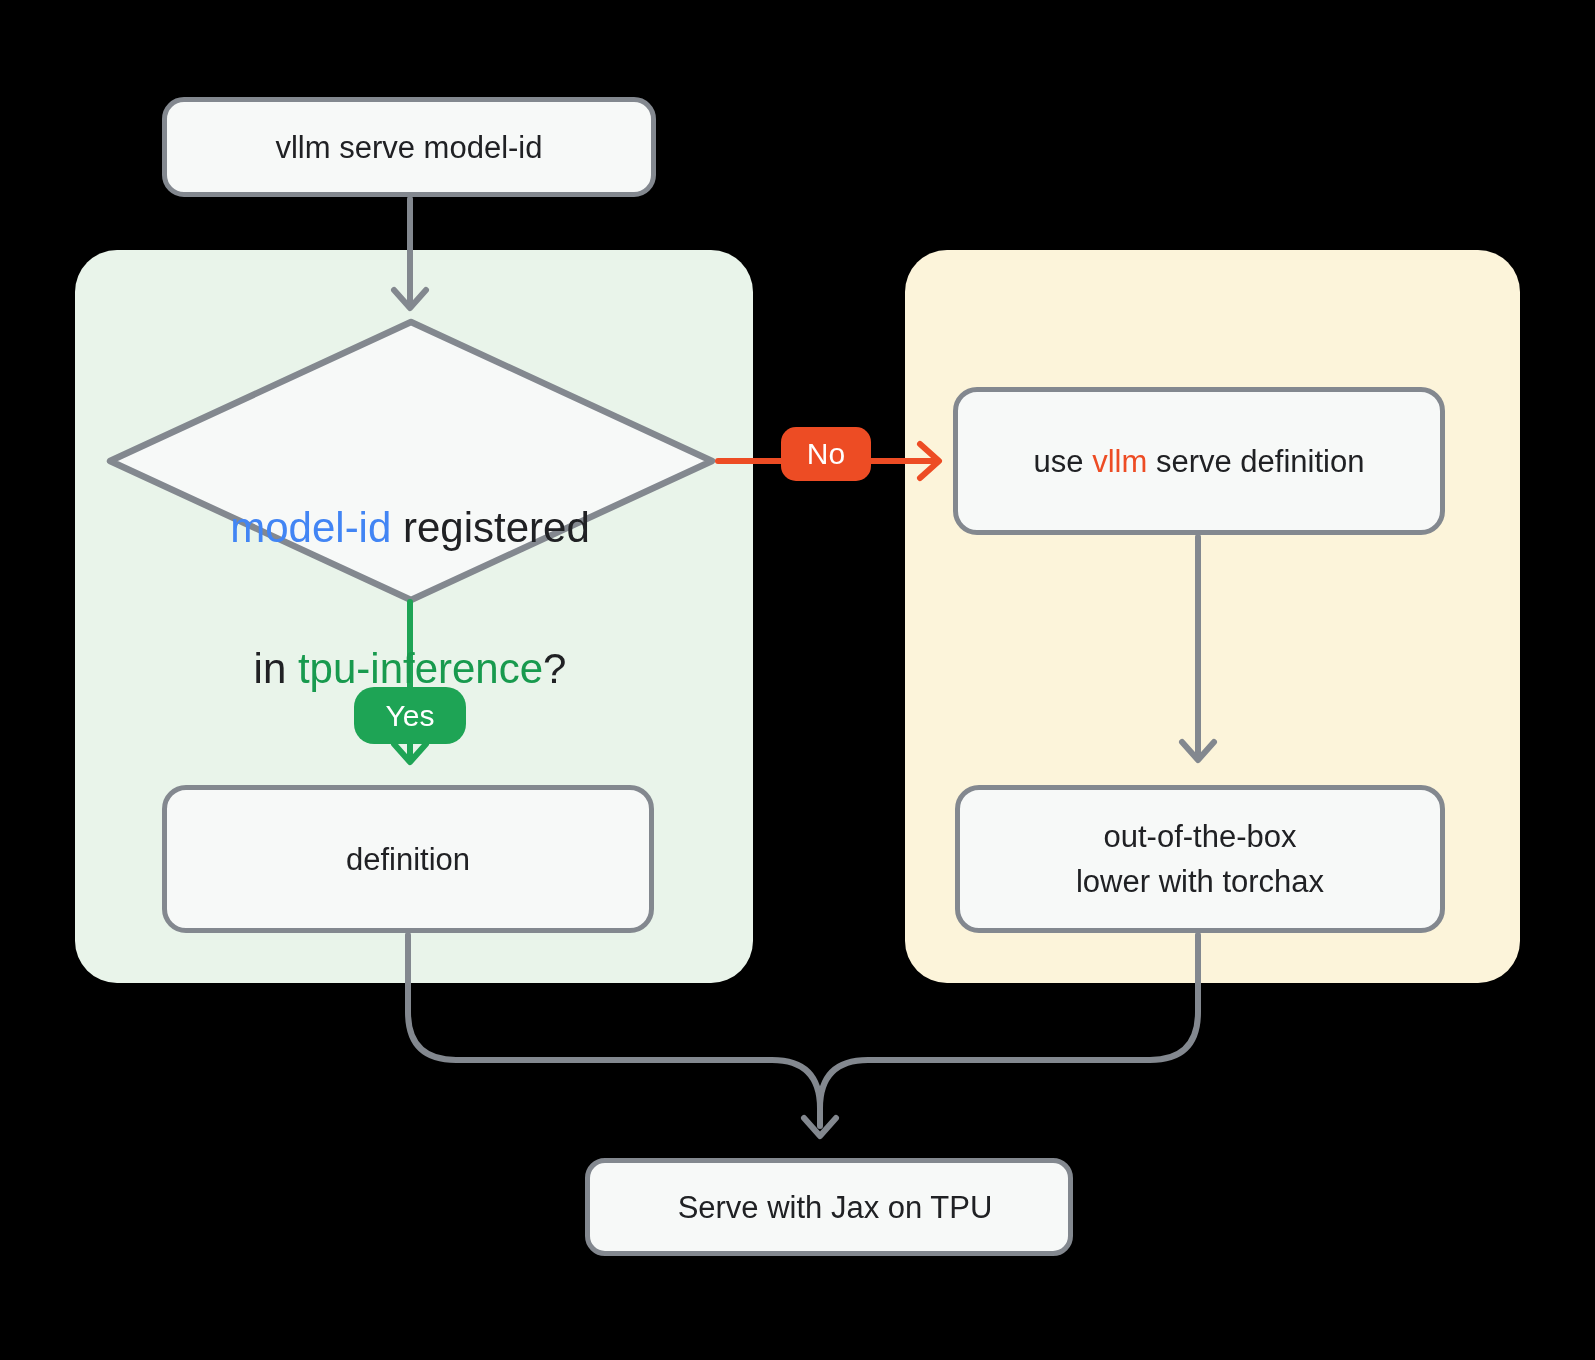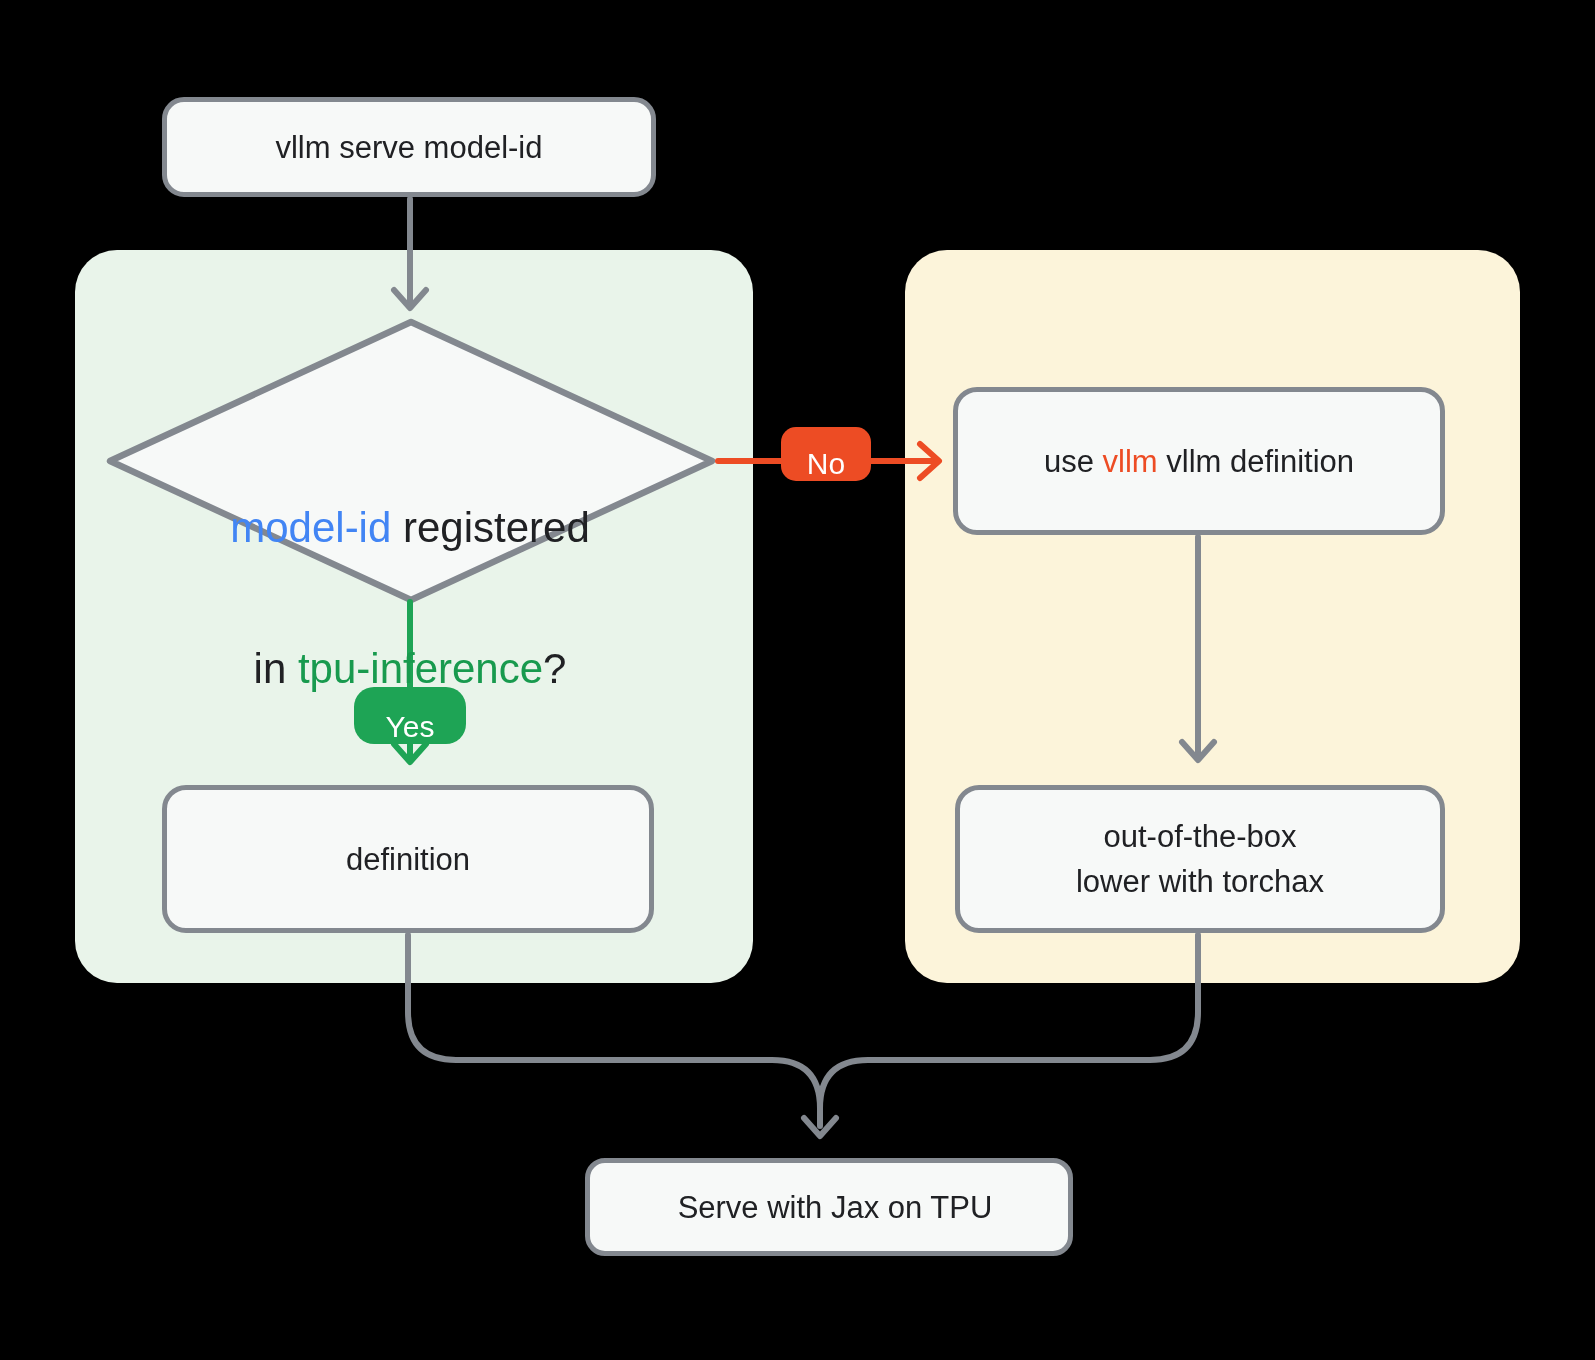--- a/index.html
+++ b/index.html
@@ -18,21 +18,21 @@
         display:flex;flex-direction:column;align-items:center;justify-content:center;
         color:var(--ink);font-size:31px;font-weight:500;text-align:center;box-sizing:border-box;}
   .node .line{white-space:pre-wrap;line-height:45px;}
   .node.start{left:162px;top:97px;width:494px;height:100px;border-radius:22px;}
   .node.use-vllm{left:953px;top:387px;width:492px;height:148px;border-radius:24px;}
   .node.torchax{left:955px;top:785px;width:490px;height:148px;border-radius:24px;}
   .node.use-tpu{left:162px;top:785px;width:492px;height:148px;border-radius:24px;}
   .node.serve{left:585px;top:1158px;width:488px;height:98px;border-radius:20px;padding-left:12px;}
   .decision-text{position:absolute;left:160px;top:410px;width:500px;text-align:center;
         color:var(--ink);font-size:42px;font-weight:500;line-height:47px;white-space:pre-wrap;}
-  .badge{position:absolute;display:flex;align-items:flex-end;justify-content:center;
+  .badge{position:absolute;display:flex;align-items:center;justify-content:center;
         color:#fff;font-size:30px;font-weight:500;border-radius:15px;}
   .badge.yes{left:354px;top:687px;width:112px;height:57px;background:var(--green);border-radius:20px;}
   .badge.no{left:781px;top:427px;width:90px;height:54px;background:var(--orange);}
   .t-blue{color:var(--blue);}
   .t-green{color:var(--greenText);}
   .t-orange{color:var(--orange);}
   span{white-space:pre-wrap;}
 </style>
 </head>
 <body>
@@ -73,21 +73,21 @@
   </div>
 
   <div class="badge yes">
     <span>Yes</span>
   </div>
   <div class="badge no">
     <span>No</span>
   </div>
 
   <div class="node use-vllm">
-    <span class="line"><span>use </span><span class="t-orange">vllm</span><span> vllm definition</span></span>
+    <span class="line"><span>use </span><span class="t-orange">vllm</span><span> serve definition</span></span>
   </div>
 
   <div class="node torchax">
     <span class="line">out-of-the-box</span>
     <span class="line">lower with torchax</span>
   </div>
 
   <div class="node use-tpu">
     <span class="line">definition</span>
   </div>

